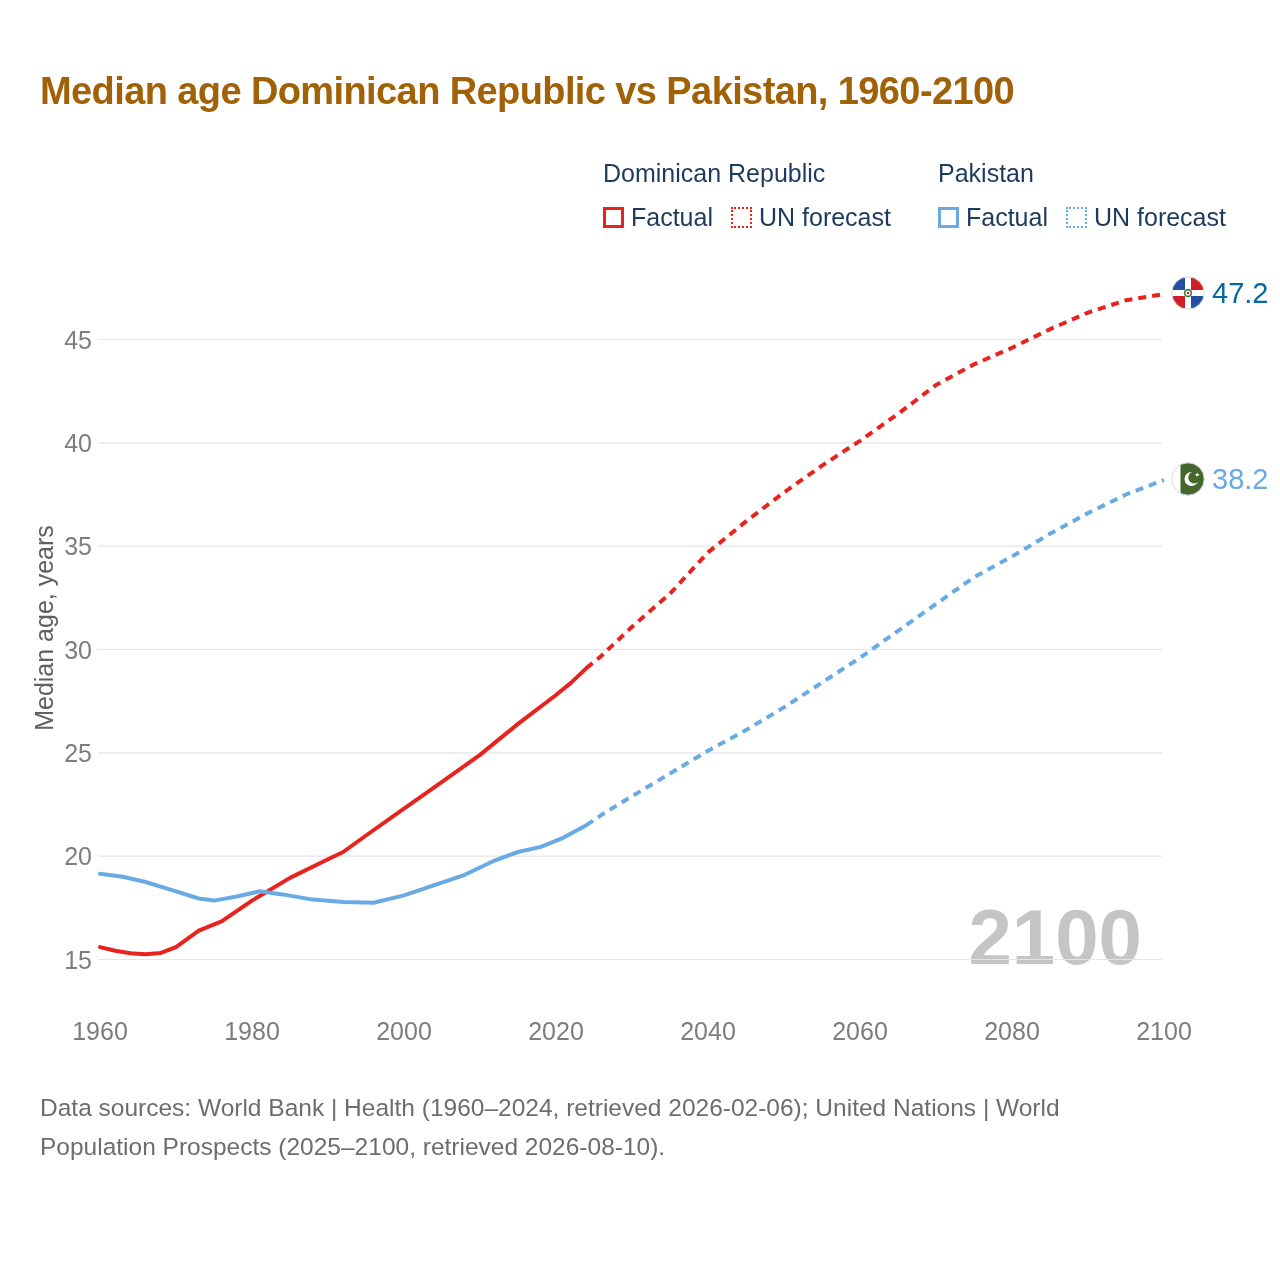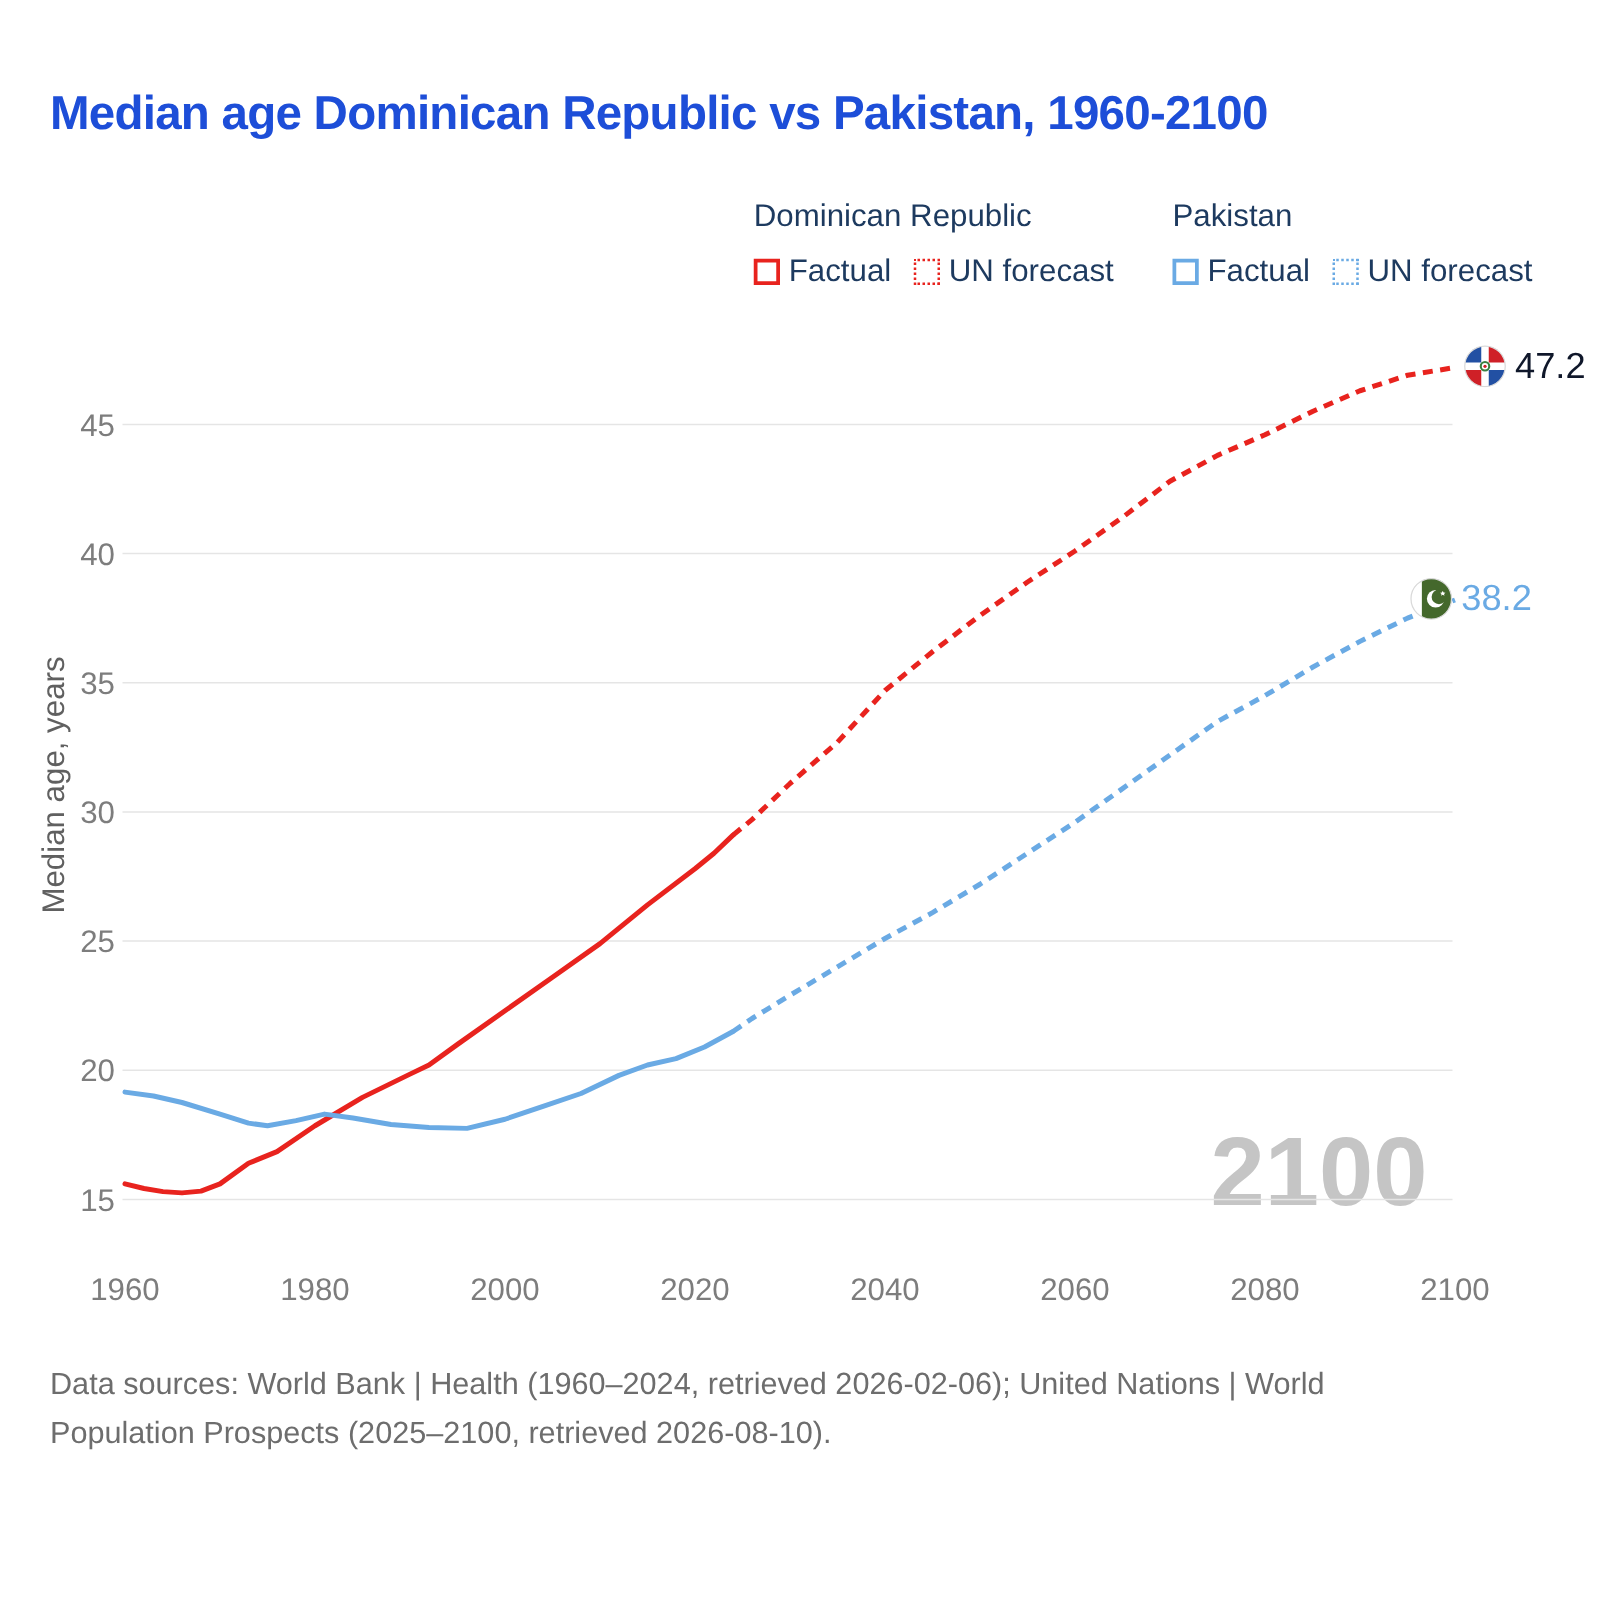--- a/index.html
+++ b/index.html
@@ -1,19 +1,19 @@
 <!DOCTYPE html>
 <html><head>
 <meta charset="utf-8">
 <style>
   html,body{margin:0;padding:0;background:#ffffff;}
   body{width:1280px;height:1280px;position:relative;overflow:hidden;
        font-family:"Liberation Sans",sans-serif;-webkit-font-smoothing:antialiased;}
   .title{position:absolute;left:40px;top:70px;font-size:38px;font-weight:700;
-         color:#1d4ed8;letter-spacing:-0.6px;white-space:nowrap;text-align:right;}
+         color:#a16207;letter-spacing:-0.6px;white-space:nowrap;text-align:right;}
   .legend-group{position:absolute;margin-top:15px;}
   #legend-group-0{left:603px;top:144px;}
   #legend-group-1{left:938px;top:144px;}
   .legend-group-label{font-size:25px;color:#1d3a5f;}
   .legend-row{display:flex;align-items:center;gap:18px;margin-top:15px;text-align:center;}
   .legend-item{display:flex;align-items:center;gap:7px;font-size:25px;color:#1d3a5f;cursor:pointer;}
   .swatch{width:21px;height:21px;box-sizing:border-box;background:#fff;flex:0 0 auto;}
   .swatch.solid{border:3px solid #888;}
   .swatch.dotted{border:2.5px dotted #888;}
   #chart-svg{position:absolute;left:0;top:0;}
@@ -105,24 +105,24 @@
       <rect x="-1" y="-1" width="36" height="36" fill="#ffffff"></rect>
       <rect x="-1" y="-1" width="15" height="15" fill="#2250a3"></rect>
       <rect x="20" y="-1" width="15" height="15" fill="#cf2027"></rect>
       <rect x="-1" y="20" width="15" height="15" fill="#cf2027"></rect>
       <rect x="20" y="20" width="15" height="15" fill="#2250a3"></rect>
       <circle cx="17" cy="17" r="3.4" fill="none" stroke="#3a7f41" stroke-width="1.7"></circle>
       <circle cx="17" cy="17" r="1.3" fill="#cf2027"></circle>
     </g>
     <circle cx="17" cy="17" r="16.2" fill="none" stroke="#d9d9d9" stroke-width="1"></circle>
   </svg>
-  <span class="end-value" style="color: #0f172a; text-align: center;">47.2</span>
+  <span class="end-value" style="color: #0369a1; text-align: center;">47.2</span>
 </div>
 
-<div class="end-label" id="end-label-1" style="left: 1128px; top: 462.033px; justify-content: center;">
+<div class="end-label" id="end-label-1" style="left: 1171px; top: 462.033px; justify-content: center;">
   <svg width="34" height="34" viewBox="0 0 34 34">
     <defs>
         <clipPath id="clip-pk">
           <circle cx="17" cy="17" r="16.2"></circle>
         </clipPath>
       </defs>
     <g clip-path="url(#clip-pk)">
       <rect x="-1" y="-1" width="36" height="36" fill="#ffffff"></rect>
       <rect x="9.5" y="-1" width="26" height="36" fill="#44682c"></rect>
       <circle cx="20.5" cy="17" r="7" fill="#ffffff"></circle>

